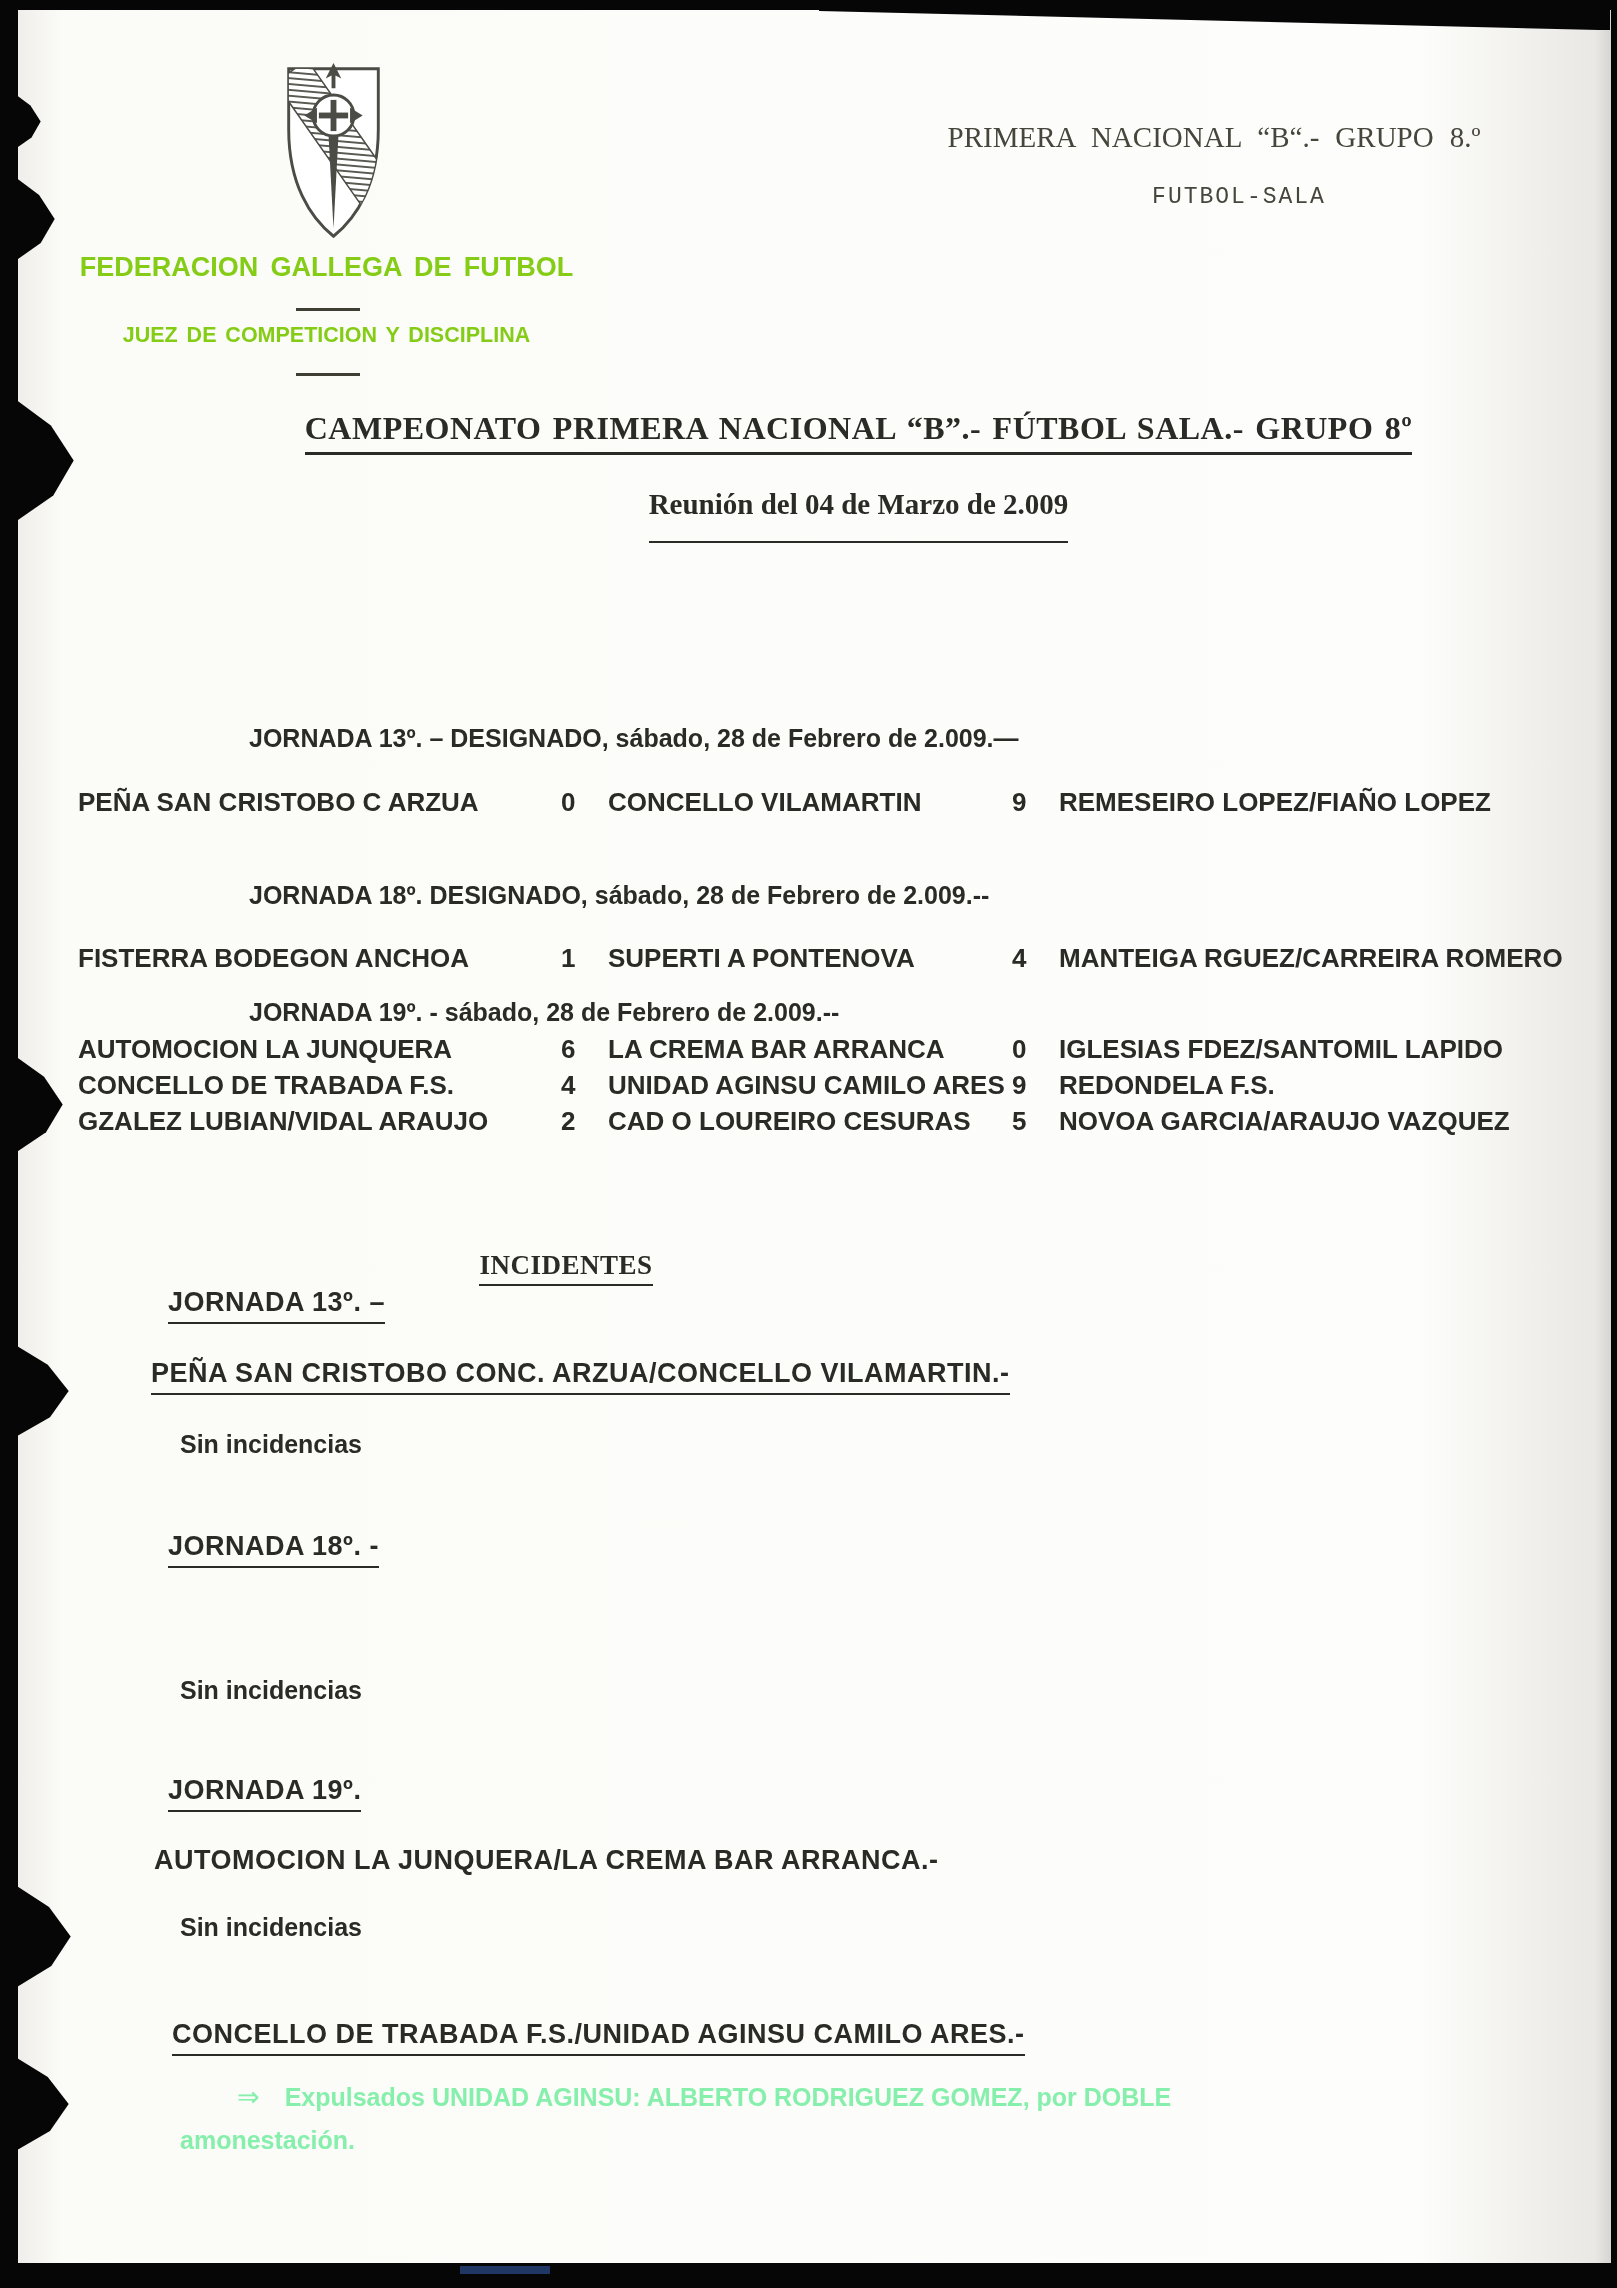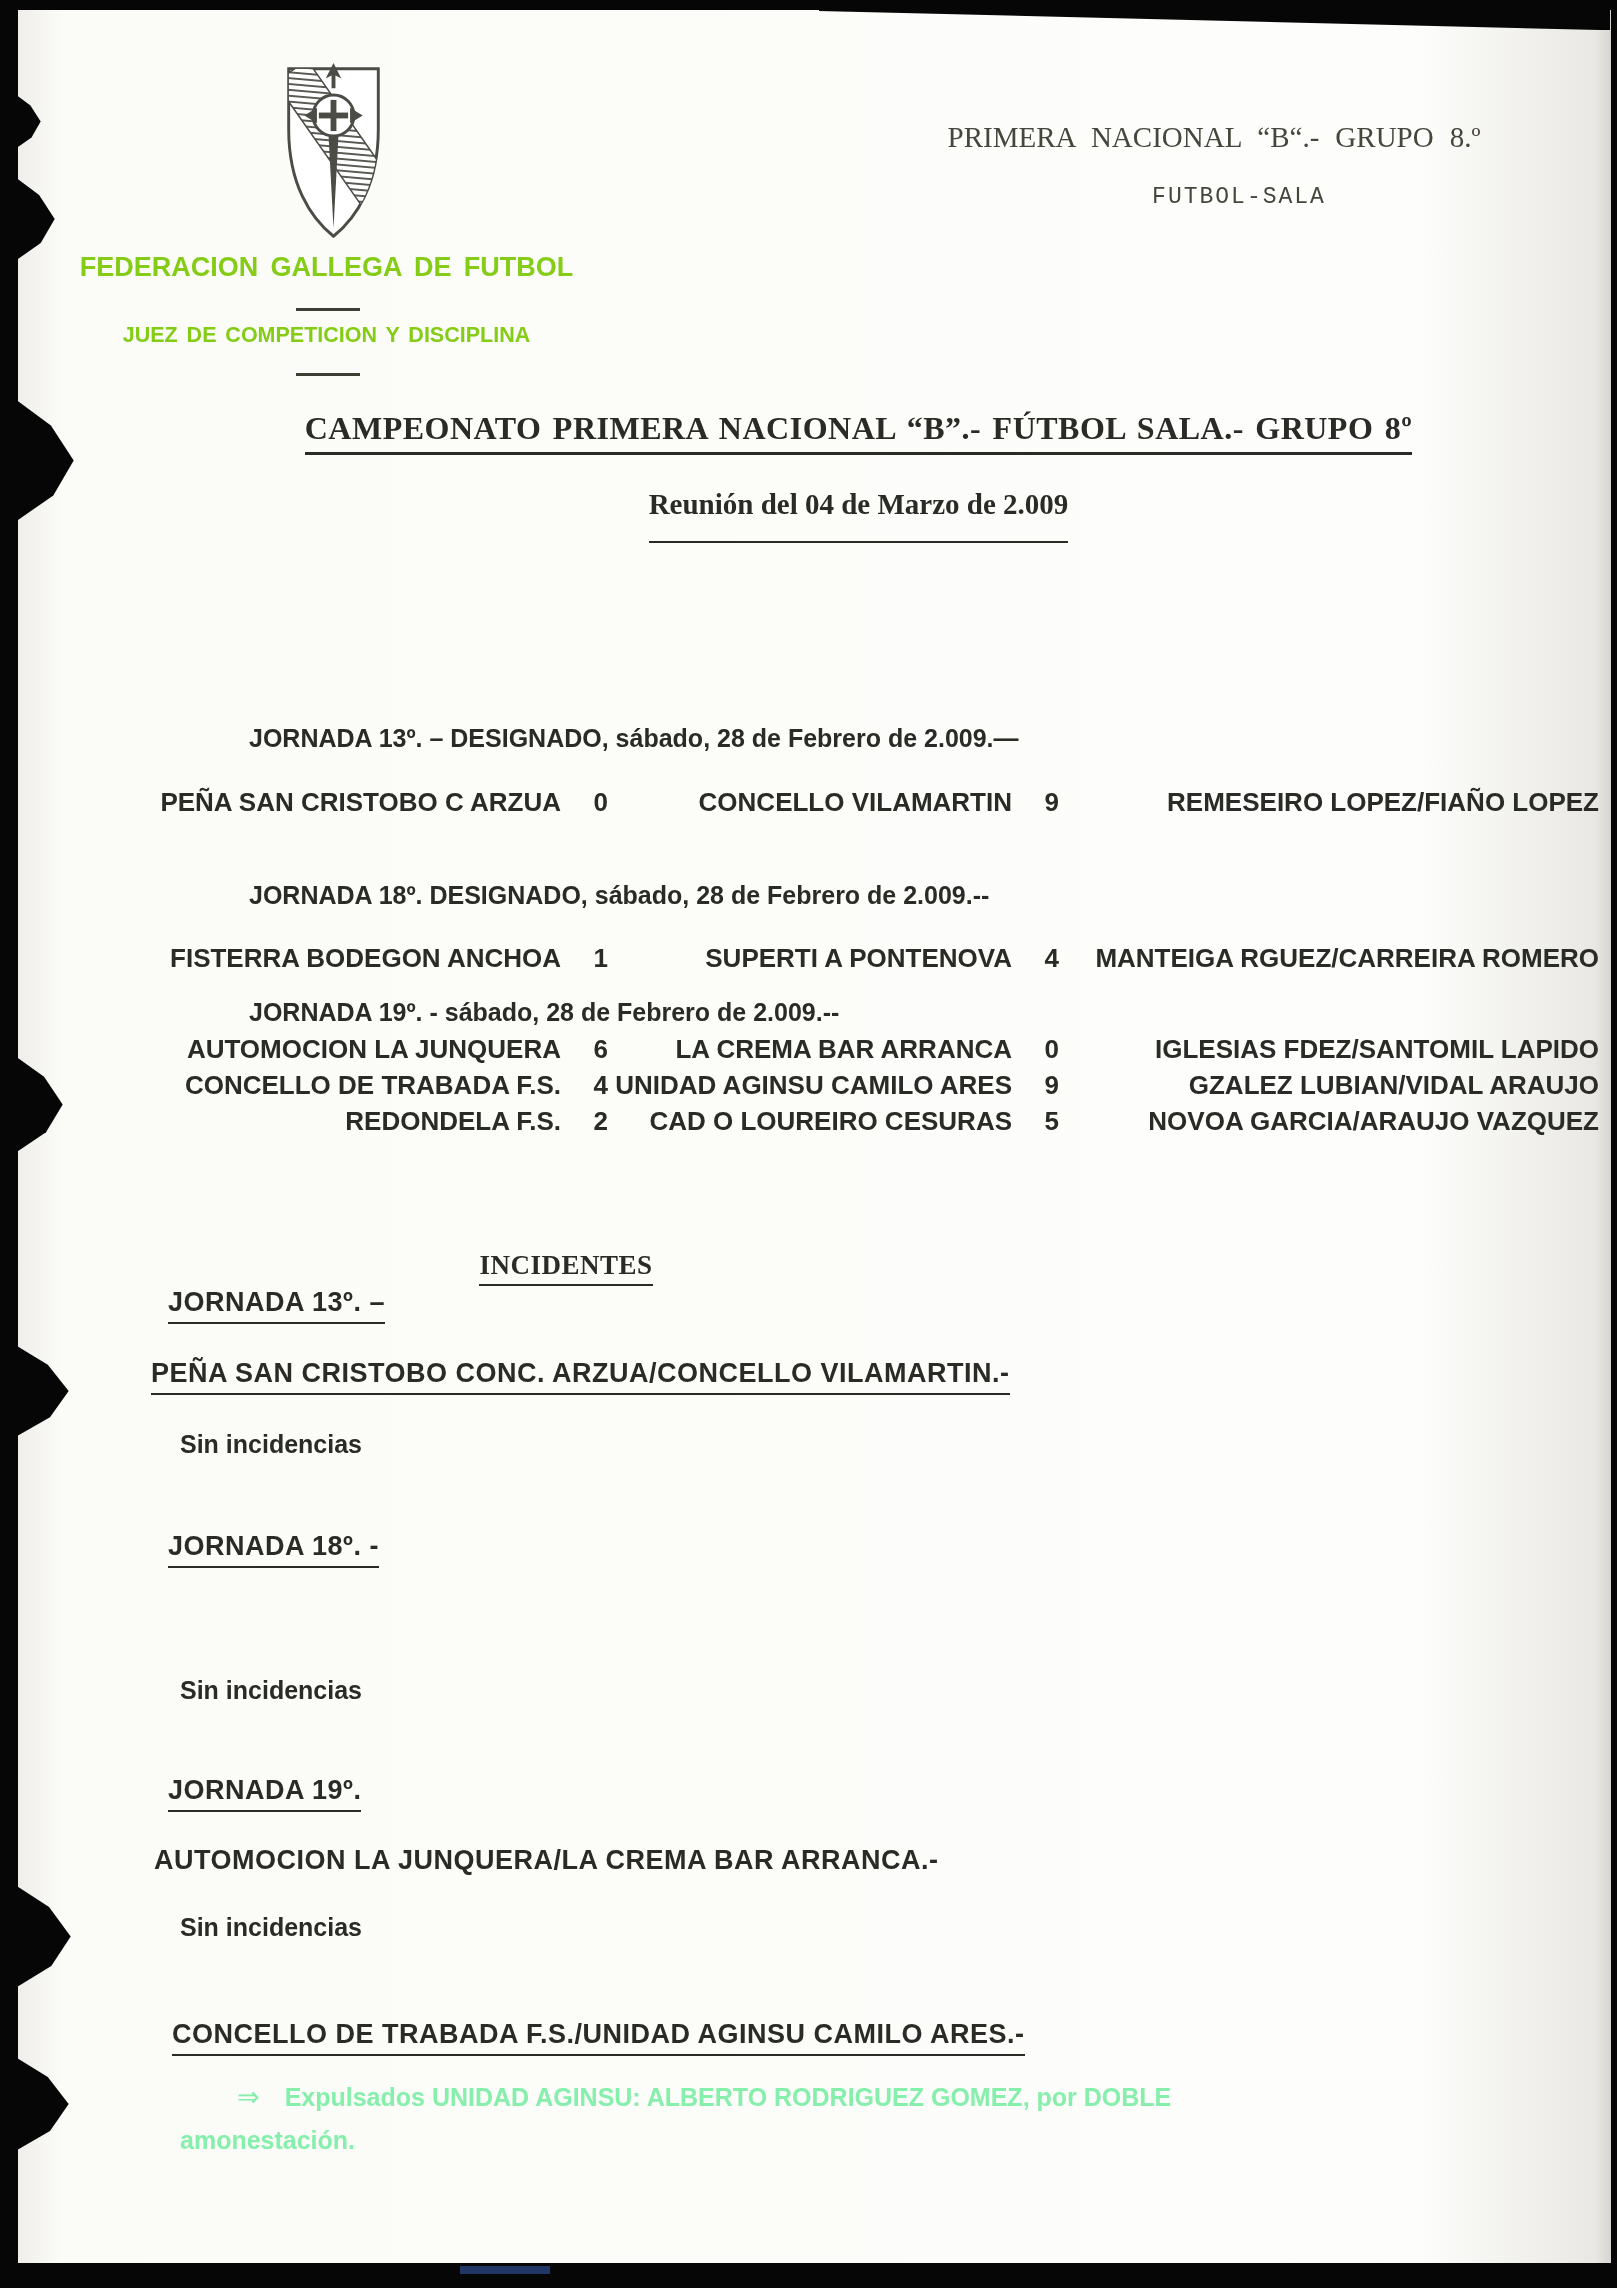--- a/index.html
+++ b/index.html
@@ -32,21 +32,21 @@
 
   .title-wrap{left:176px;top:410px;width:1365px;text-align:center;}
   .title-text{display:inline-block;font-family:"Liberation Serif",serif;font-weight:bold;font-size:32px;
     letter-spacing:0.5px;word-spacing:2.9px;color:#2a2a26;border-bottom:3.9px solid #2a2a26;padding-bottom:4.9px;}
   .subtitle-wrap{left:176px;top:488px;width:1365px;text-align:center;}
   .subtitle-text{display:inline-block;font-family:"Liberation Serif",serif;font-weight:bold;font-size:29px;
     color:#2a2a26;border-bottom:2.9px solid #2a2a26;padding-bottom:20px;}
 
   .jheading{font-size:25px;font-weight:bold;color:#2a2a26;}
   .match-grid{display:grid;grid-template-columns:483px 47px 404px 47px auto;
-    font-size:26px;font-weight:bold;color:#2a2a26;line-height:36px;white-space:nowrap;text-align:right;}
+    font-size:26px;font-weight:bold;color:#2a2a26;line-height:36px;white-space:nowrap;}
 
   .inc-title-wrap{left:410px;top:1250px;width:312px;text-align:center;}
   .inc-title{display:inline-block;font-family:"Liberation Serif",serif;font-weight:bold;font-size:27px;
     color:#2a2a26;border-bottom:2.9px solid #2a2a26;padding-bottom:2.9px;letter-spacing:0.5px;}
   .inc-jornada{font-size:27px;font-weight:bold;color:#2a2a26;border-bottom:2.9px solid #2a2a26;
     padding-bottom:3.9px;display:inline-block;letter-spacing:0.5px;}
   .inc-match{font-size:27px;font-weight:bold;color:#2a2a26;display:inline-block;letter-spacing:0.5px;white-space:nowrap;}
   .inc-match.u{border-bottom:2.9px solid #2a2a26;padding-bottom:3.9px;}
   .inc-note{font-size:25px;font-weight:bold;color:#2a2a26;}
   .arrow-line{font-size:25px;font-weight:bold;color:#86efac;white-space:nowrap;text-align:right;}
@@ -130,22 +130,22 @@
   <div class="abs match-grid" style="left:78px;top:1031px;width:1521px;">
     <span>AUTOMOCION LA JUNQUERA</span>
     <span>6</span>
     <span>LA CREMA BAR ARRANCA</span>
     <span>0</span>
     <span>IGLESIAS FDEZ/SANTOMIL LAPIDO</span>
     <span>CONCELLO DE TRABADA F.S.</span>
     <span>4</span>
     <span>UNIDAD AGINSU CAMILO ARES</span>
     <span>9</span>
+    <span>REDONDELA F.S.</span>
     <span>GZALEZ LUBIAN/VIDAL ARAUJO</span>
-    <span>REDONDELA F.S.</span>
     <span>2</span>
     <span>CAD O LOUREIRO CESURAS</span>
     <span>5</span>
     <span>NOVOA GARCIA/ARAUJO VAZQUEZ</span>
   </div>
 
   <div class="abs inc-title-wrap">
     <span class="inc-title">INCIDENTES</span>
   </div>
 

